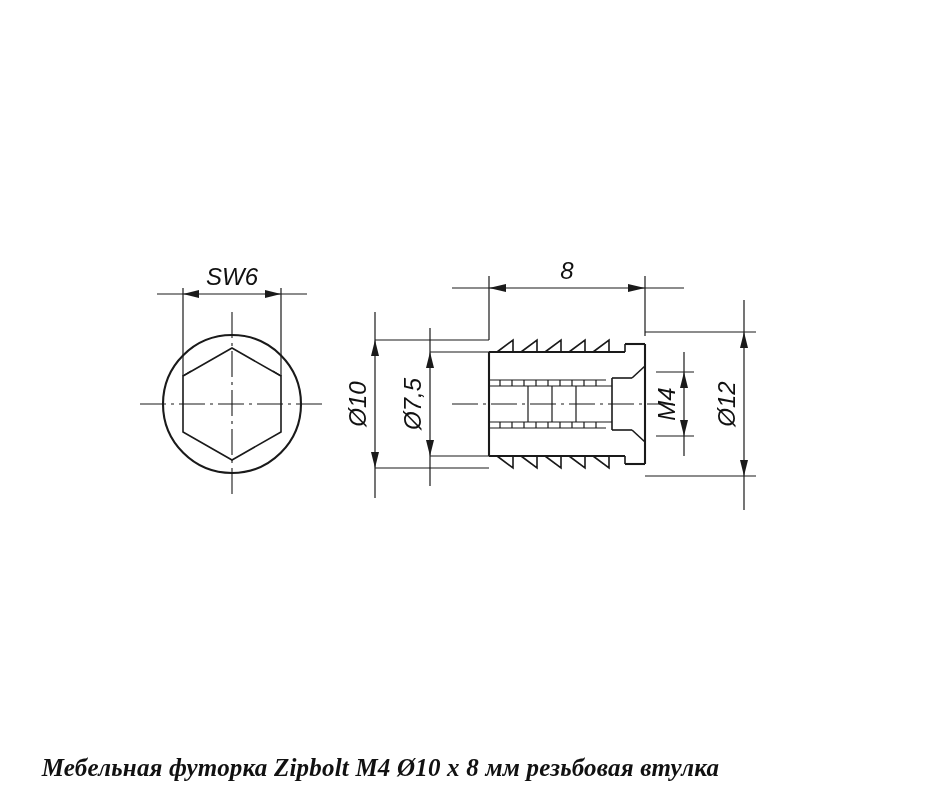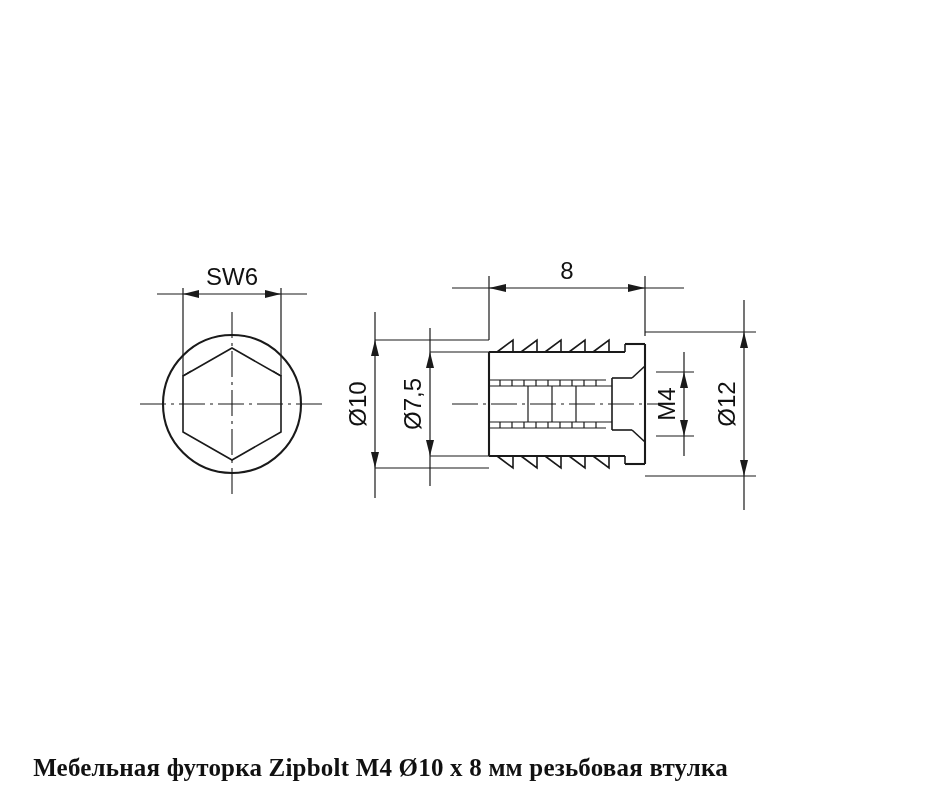--- a/index.html
+++ b/index.html
@@ -14,20 +14,21 @@
     color: #1a1a1a;
     position: relative;
     overflow: hidden;
   }
   #drawing-root {
     position: absolute;
     left: 0;
     top: 0;
     width: 931px;
     height: 800px;
+    font-style: italic;
   }
   .caption {
     position: absolute;
     left: 0;
     bottom: 18px;
     width: 761px;
     text-align: center;
     font-family: "Liberation Serif", serif;
     font-size: 25px;
     font-weight: 700;

